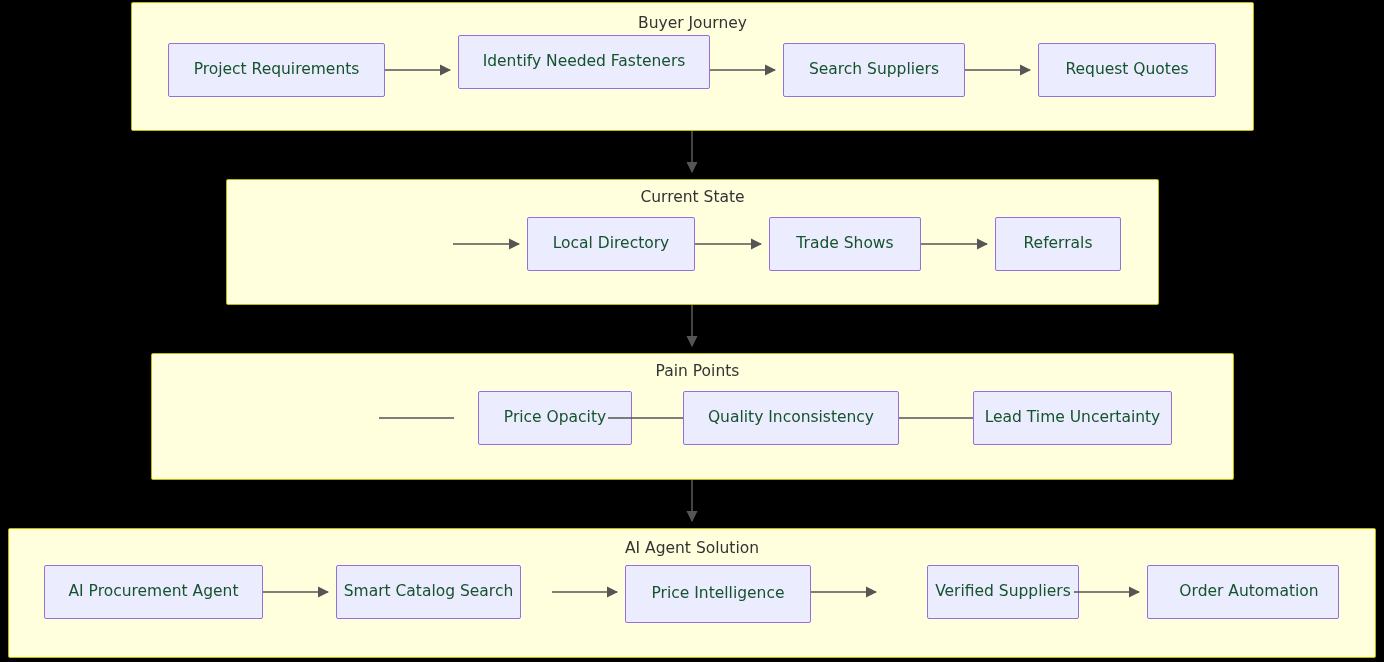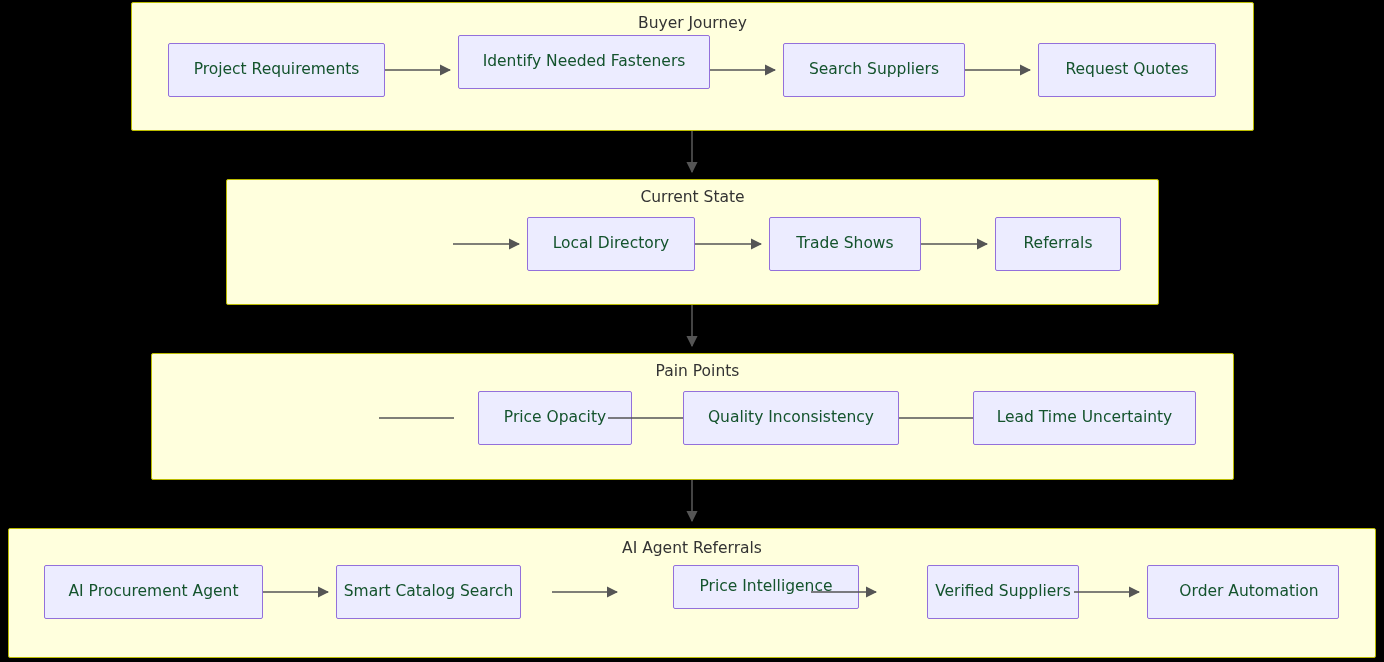--- a/index.html
+++ b/index.html
@@ -81,28 +81,28 @@
   </div>
   <div class="node" style="left:527px; top:217px; width:168px; height:54px;">Local Directory</div>
   <div class="node" style="left:769px; top:217px; width:152px; height:54px;">Trade Shows</div>
   <div class="node" style="left:995px; top:217px; width:126px; height:54px;">Referrals</div>
 
   <div class="subgraph" style="left:151px; top:353px; width:1083px; height:127px;">
     <div class="subgraph-title" style="top:10px;padding-left:10px;">Pain Points</div>
   </div>
   <div class="node" style="left:454px; top:391px; width:154px; height:54px;margin-left:24px;">Price Opacity</div>
   <div class="node" style="left:683px; top:391px; width:216px; height:54px;">Quality Inconsistency</div>
-  <div class="node" style="left:973px; top:391px; width:223px; height:54px;">Lead Time Uncertainty</div>
+  <div class="node" style="left:973px; top:391px; width:199px; height:54px;">Lead Time Uncertainty</div>
 
   <div class="subgraph" style="left:8px; top:528px; width:1368px; height:130px;">
-    <div class="subgraph-title" style="top:12px;">AI Agent Referrals</div>
+    <div class="subgraph-title" style="top:12px;">AI Agent Solution</div>
   </div>
   <div class="node" style="left:44px; top:565px; width:219px; height:54px;">AI Procurement Agent</div>
   <div class="node" style="left:336px; top:565px; width:185px; height:54px;">Smart Catalog Search</div>
-  <div class="node" style="left:625px; top:565px; width:186px; height:44px;margin-left:48px;">Price Intelligence</div>
+  <div class="node" style="left:625px; top:565px; width:186px; height:58px;">Price Intelligence</div>
   <div class="node" style="left:884px; top:565px; width:152px; height:54px;margin-left:43px;">Verified Suppliers</div>
   <div class="node" style="left:1147px; top:565px; width:192px; height:54px;padding-left:12px;">Order Automation</div>
 
   <svg id="edges" viewBox="0 0 1384 662" xmlns="http://www.w3.org/2000/svg">
     <defs>
       <marker id="arrowhead" viewBox="0 0 10 10" refX="9" refY="5" markerWidth="7" markerHeight="7" orient="auto-start-reverse">
         <path d="M 0 0 L 10 5 L 0 10 z" fill="#555555"></path>
       </marker>
     </defs>
 

